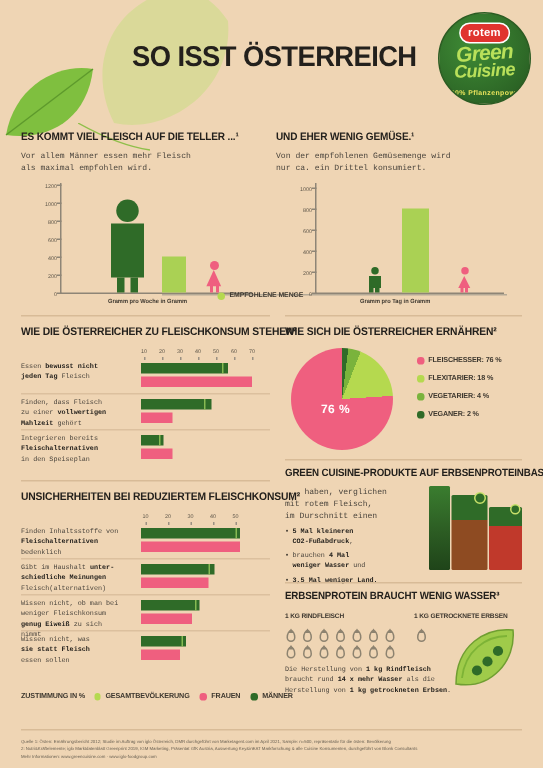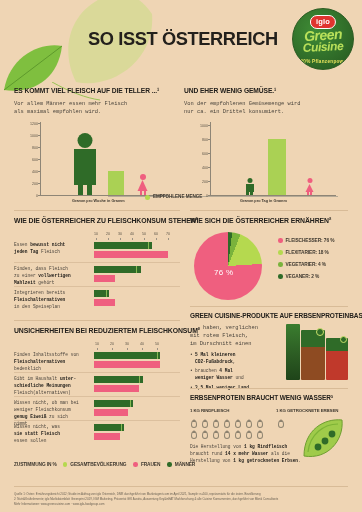--- a/index.html
+++ b/index.html
@@ -116,21 +116,21 @@
 
   
   .legend-row { position: absolute; display: flex; align-items: center; gap: 3px; }
   .legend-cap { font-size: 4.8px; font-weight: bold; color: #3e382f; letter-spacing: -0.1px; }
   .legend-dot { width: 4.5px; height: 4.5px; border-radius: 50%; display: inline-block; }
   .legend-txt { font-size: 4.8px; font-weight: bold; color: #3e382f; letter-spacing: -0.1px; }
 
   
   .pie { position: absolute; border-radius: 50%; }
   .pie-label {
-    position: absolute; color: #ffffff; font-size: 8px; font-weight: normal;
+    position: absolute; color: #ffffff; font-size: 8px; font-weight: bold;
     letter-spacing: 0.3px;
   }
   .pie-legend-item { position: absolute; display: flex; align-items: center; gap: 3px; }
   .pie-legend-dot { width: 4.5px; height: 4.5px; border-radius: 50%; }
   .pie-legend-text { font-size: 4.8px; font-weight: bold; color: #3e382f; letter-spacing: -0.1px; white-space: nowrap; }
 
   
   .bullet-list { position: absolute; }
   .bullet-item {
     position: relative; font-size: 4.5px; line-height: 1.55; color: #4a443c;
@@ -186,21 +186,21 @@
     <path d="M4 50 C 10 16, 40 2, 62 6 C 58 40, 32 54, 4 50 Z" fill="#7fbf3f"></path>
     <path d="M4 50 L 62 6" stroke="#5e9a2c" stroke-width="1" fill="none"></path>
   </svg>
   <svg class="bg-leaf" style="left:52px; top:82px; width:50px; height:22px;">
     <path d="M0 0 C 18 10, 34 16, 48 18" stroke="#8fbf4a" stroke-width="0.9" fill="none"></path>
   </svg>
 
   <div class="header">
     <div class="header-title">SO ISST ÖSTERREICH</div>
     <div class="logo">
-      <div class="logo-iglo">iglo</div>
+      <div class="logo-iglo">rotem</div>
       <div class="logo-green">Green</div>
       <div class="logo-cuisine">Cuisine</div>
       <div class="logo-tag">100% Pflanzenpower</div>
     </div>
   </div>
 
   <div class="panel" style="left:14px; top:86px; width:166px; height:120px;">
     <div class="panel-title" style="font-size:7.2px;">ES KOMMT VIEL FLEISCH AUF DIE TELLER ...¹</div>
     <div class="panel-sub" style="margin-top:5px; white-space:pre-line;">Vor allem Männer essen mehr Fleisch
 als maximal empfohlen wird.</div>

